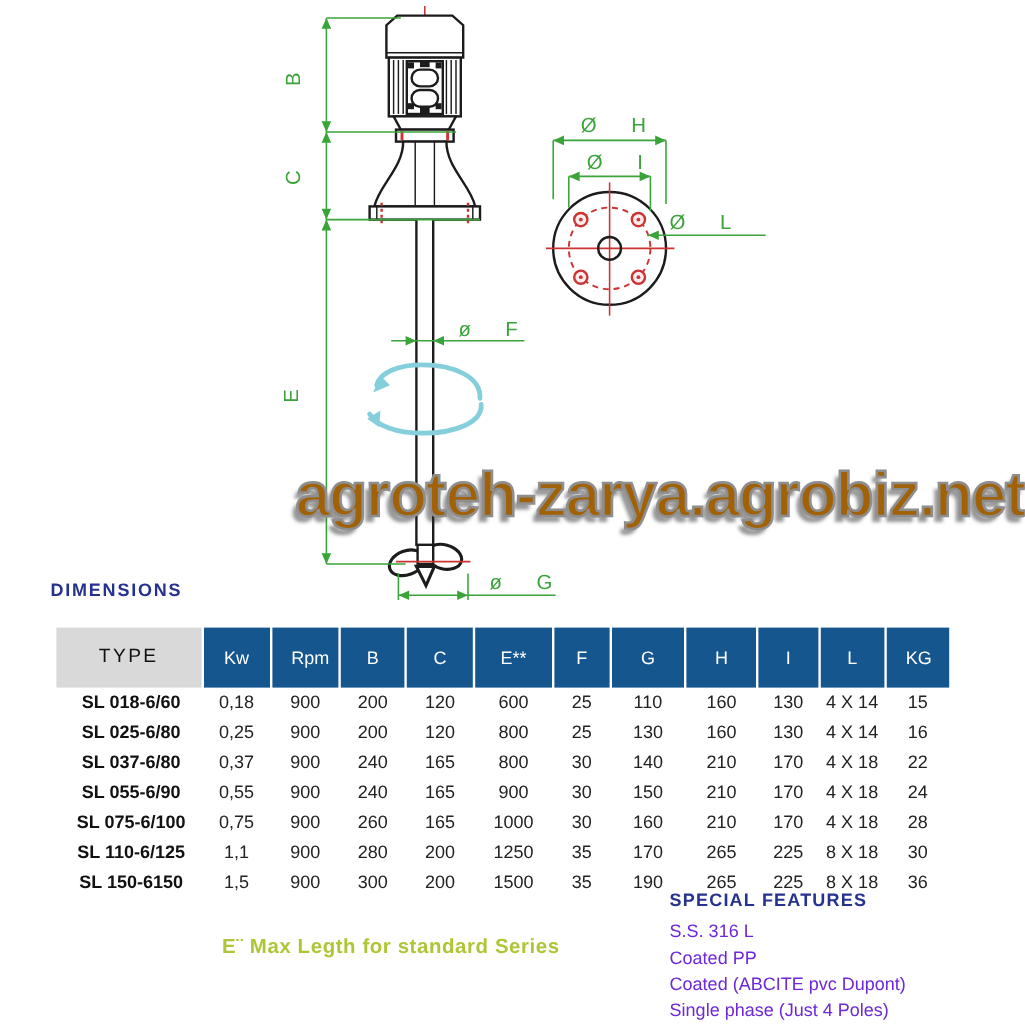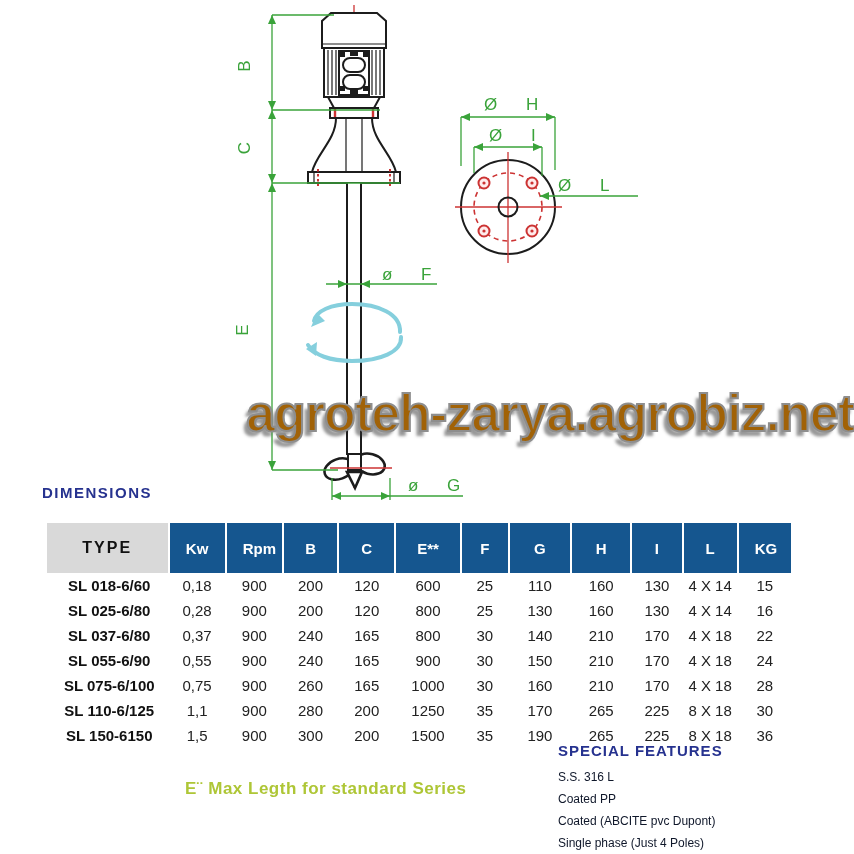--- a/index.html
+++ b/index.html
@@ -34,32 +34,32 @@
   .wm{position:absolute;top:383px;left:0;width:100%;text-align:right;white-space:nowrap;
       font-weight:700;font-size:52px;letter-spacing:-1px;color:#a16207;z-index:5;
       -webkit-text-stroke:2.2px #8e8e8e;text-shadow:-4px 5px 3px rgba(50,50,50,.5)}
 
   .dim-title{position:absolute;left:42px;top:484px;font-size:15px;font-weight:700;
       color:var(--title-navy);letter-spacing:1.5px;z-index:6}
 
   
   .table-wrap{position:absolute;left:45px;top:523px;width:748px;z-index:6}
   table.dim-table{border-collapse:separate;border-spacing:2px 0;width:100%;table-layout:fixed}
-  .dim-table th{height:30px;font-size:15px;font-weight:700;text-align:center;padding:16px}
+  .dim-table th{height:30px;font-size:15px;font-weight:400;text-align:center;padding:16px}
   .dim-table th.blue{background:var(--header-blue);color:#fff}
   .dim-table th.type{background:var(--type-header-gray);color:#111;font-size:16px;letter-spacing:2px}
   .dim-table td{height:25px;font-size:15px;text-align:center;color:#222;padding:0}
   .dim-table td.type-col{text-align:center;font-weight:700;padding-left:4px;color:#111}
 
   .footnote{position:absolute;left:185px;top:779px;font-size:17px;font-weight:700;
       color:var(--note-green);letter-spacing:.5px;z-index:6}
 
   .features{position:absolute;left:558px;top:742px;width:290px;z-index:6}
   .features .ft-title{margin:0 0 7px 0;font-size:15px;font-weight:700;color:var(--title-navy);letter-spacing:1px}
-  .features ul{margin:0;padding:0;list-style:none;font-size:12px;color:#0f172a;line-height:22px}
+  .features ul{margin:0;padding:0;list-style:none;font-size:15px;color:#6d28d9;line-height:22px}
 </style>
 </head>
 <body>
 
 <div class="page">
 
   <svg class="dwg" width="854" height="520" viewBox="0 0 854 520" xmlns="http://www.w3.org/2000/svg">
 
     <g>
       <line class="l-red" x1="354" y1="5" x2="354" y2="488"></line>
@@ -236,21 +236,21 @@
             <td>600</td>
             <td>25</td>
             <td>110</td>
             <td>160</td>
             <td>130</td>
             <td>4 X 14</td>
             <td>15</td>
           </tr>
           <tr>
             <td class="type-col">SL 025-6/80</td>
-            <td>0,28</td>
+            <td>0,25</td>
             <td>900</td>
             <td>200</td>
             <td>120</td>
             <td>800</td>
             <td>25</td>
             <td>130</td>
             <td>160</td>
             <td>130</td>
             <td>4 X 14</td>
             <td>16</td>

